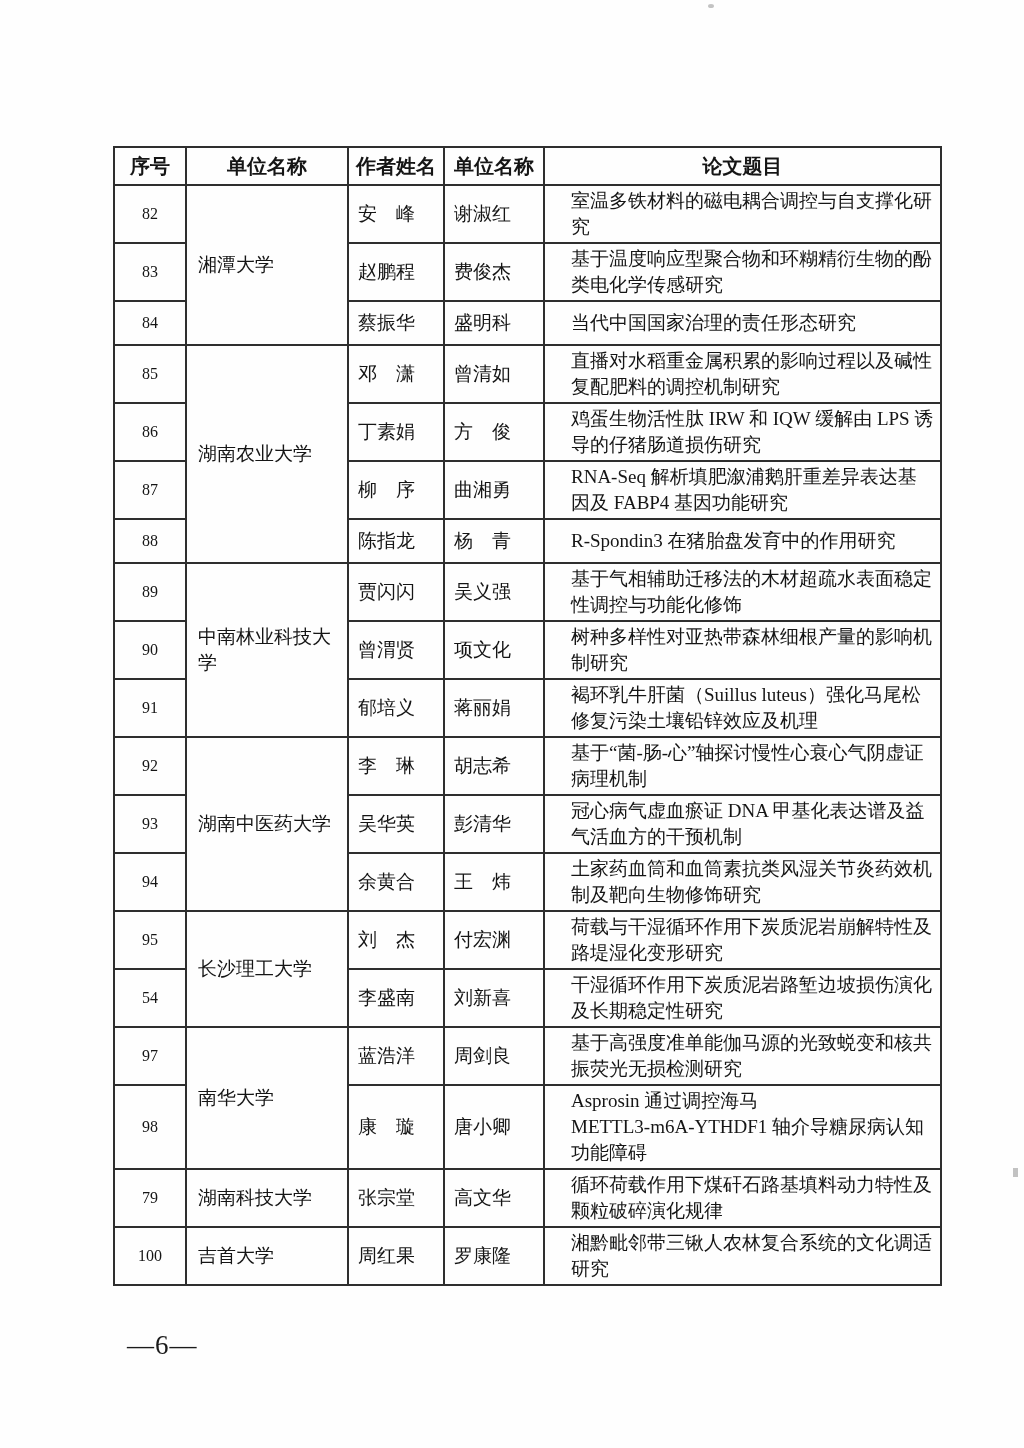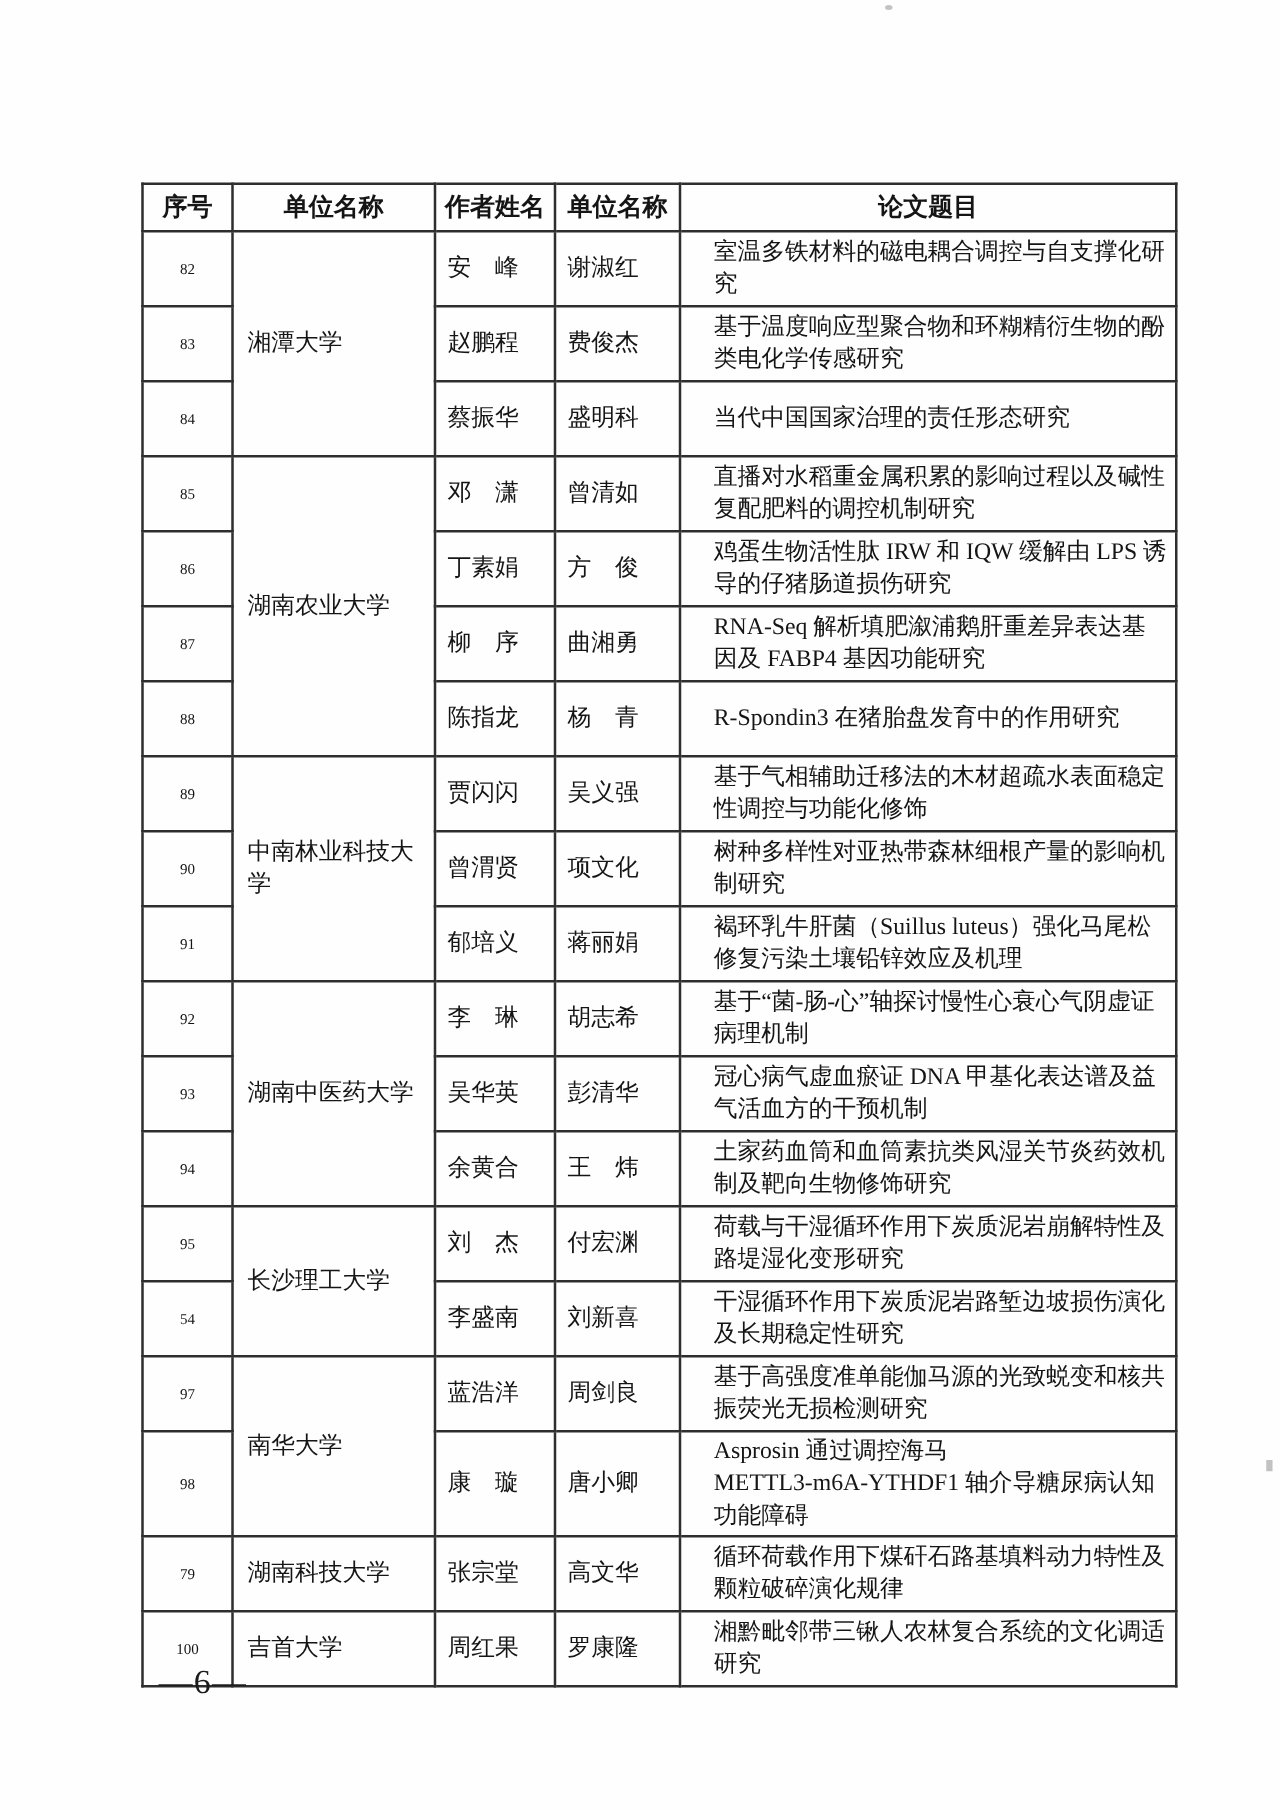--- a/index.html
+++ b/index.html
@@ -30,30 +30,30 @@
     table-layout:fixed;
   }
   .thesis th, .thesis td {
     border:2px solid #2e2e2e;
     font-size:19px;
     line-height:26px;
     vertical-align:middle;
     padding:2px 9px;
   }
   .thesis thead tr { height:38px; }
-  .thesis tbody tr { height:60px; }
+  .thesis tbody tr { height:44px; }
   .thesis th {
     font-family:"Liberation Sans","DejaVu Sans",sans-serif;
     font-weight:bold;
     font-size:20px;
     text-align:center;
     padding:4px 2px;
     border-radius:19px;
   }
-  td.c-no { text-align:center; font-family:"Liberation Serif","DejaVu Serif",serif; font-size:12px; }
+  td.c-no { text-align:center; font-family:"Liberation Serif","DejaVu Serif",serif; font-size:16px; }
   td.c-unit { text-align:left; padding-left:11px; }
   td.c-author, td.c-advisor { }
   td.c-title { text-align:left; padding-left:26px; padding-right:6px; white-space:pre-wrap; }
 
   .footer-page {
     position:absolute; left:127px; top:1330px;
     font-size:27px; letter-spacing:1px; color:#1b1b1b;
     font-family:"Liberation Serif","DejaVu Serif",serif;
   }
 </style>

